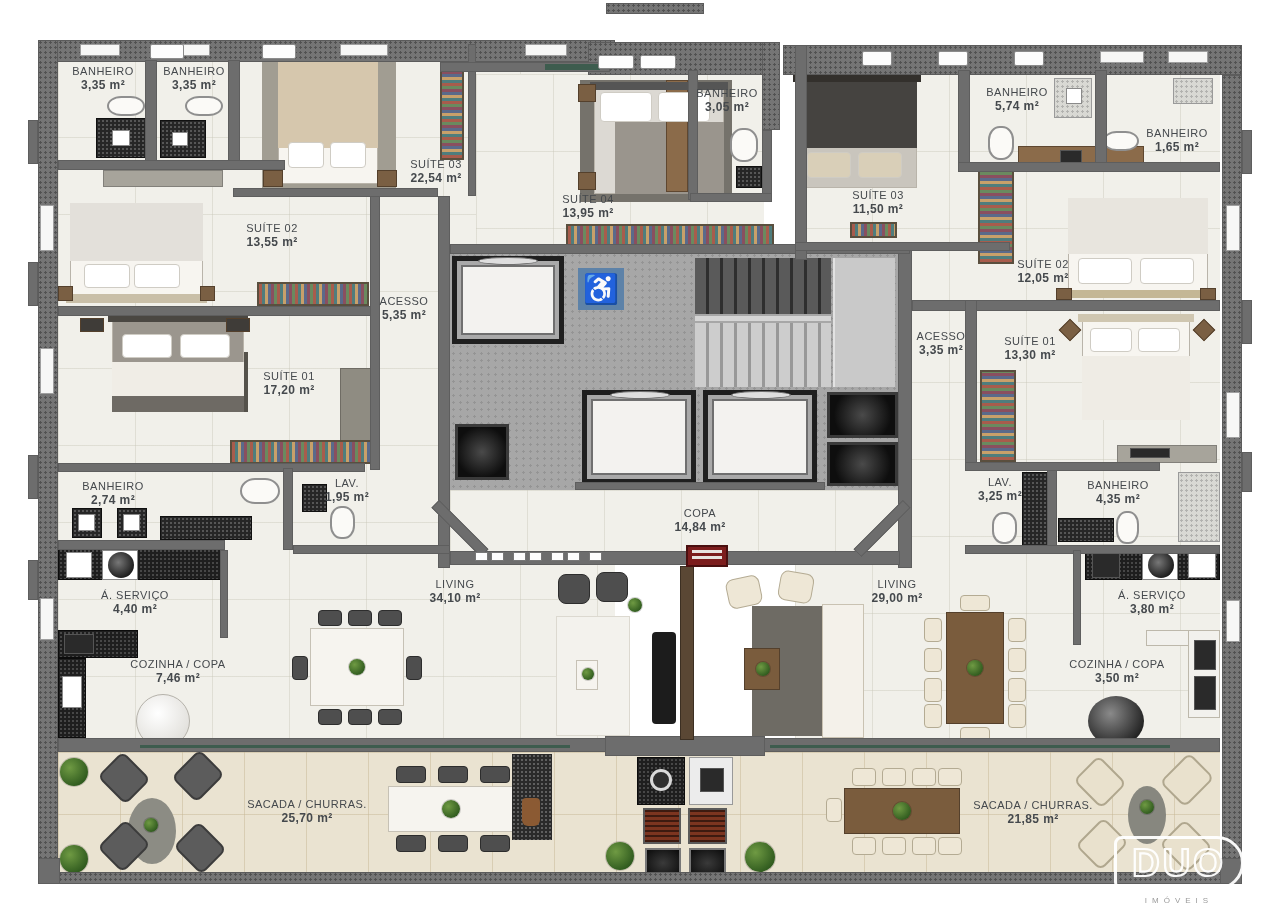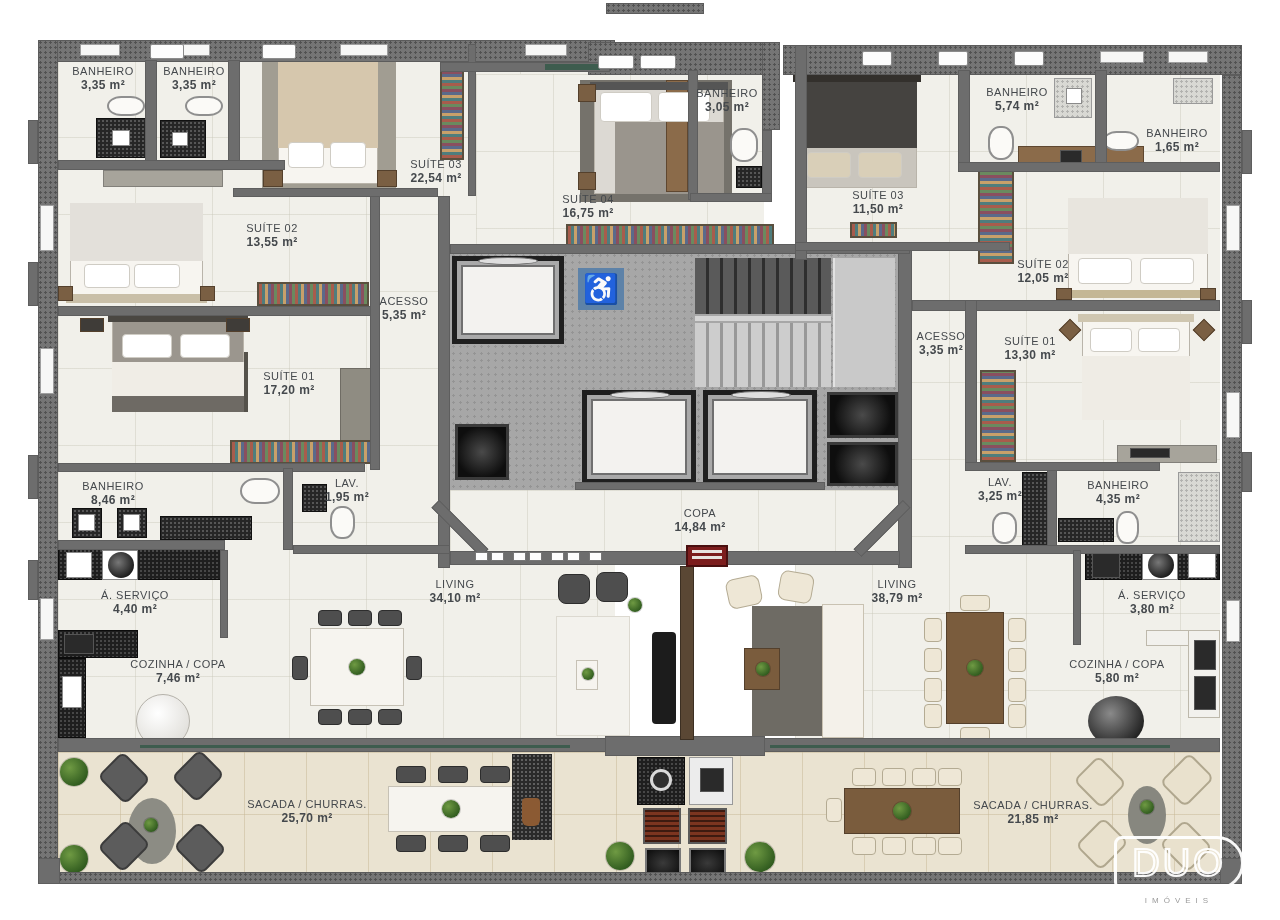--- a/index.html
+++ b/index.html
@@ -62,21 +62,21 @@
   .dsq{background:radial-gradient(#3a3a3a,#0b0b0b);border:2px solid #787878;z-index:12}
   .bbqw{background:#ececec;border:1px solid #999;z-index:12}
   .ring{border-radius:50%;border:3px solid #d9d9d9;background:#2e2e2e;z-index:13}
   .tvw{background:#5a4734;border:1px solid #3c2f22;z-index:34}
   .gran{background-color:#2a2a2a;background-image:radial-gradient(rgba(255,255,255,.25) 1px,transparent 1.2px);background-size:4px 4px;z-index:11}
   .board{background:#8b5a33;border-radius:4px 4px 6px 6px;z-index:12}
   .dresser{background:#a7a49b;border:1px solid #82807a;z-index:11}
   .oval{border-radius:50%;background:#8c8c84;z-index:9}
   
   .logo{left:1114px;top:836px;width:130px;height:54px;border:3px solid rgba(255,255,255,.95);border-radius:8px 28px 28px 8px;z-index:60;display:flex;align-items:center;justify-content:center}
-  .logo span{font-size:38px;font-weight:400;letter-spacing:3px;color:transparent;-webkit-text-stroke:2.2px rgba(255,255,255,.95);line-height:1}
+  .logo span{font-size:38px;font-weight:700;letter-spacing:3px;color:transparent;-webkit-text-stroke:2.2px rgba(255,255,255,.95);line-height:1}
   .tagline{left:1104px;top:896px;width:150px;text-align:center;font-size:8px;letter-spacing:5px;color:#9b9b9b;z-index:60}
 </style>
 </head>
 <body>
 
 <div class="a" style="left:0;top:0;width:1280px;height:920px">
 
   <div class="a fl" style="left:58px;top:60px;width:557px;height:680px"></div>
   <div class="a fl" style="left:476px;top:74px;width:288px;height:178px"></div>
   <div class="a fl" style="left:795px;top:74px;width:425px;height:664px"></div>
@@ -394,41 +394,41 @@
   <div class="a plant" style="left:1140px;top:800px;width:14px;height:14px"></div>
   <div class="a lch lchc" style="left:1080px;top:764px;width:40px;height:36px;transform:rotate(45deg)"></div>
   <div class="a lch lchc" style="left:1166px;top:762px;width:42px;height:36px;transform:rotate(-45deg)"></div>
   <div class="a lch lchc" style="left:1082px;top:826px;width:40px;height:36px;transform:rotate(135deg)"></div>
   <div class="a lch lchc" style="left:1166px;top:828px;width:40px;height:36px;transform:rotate(-135deg)"></div>
 
   <div class="a lbl" style="left:103px;top:79px"><span>BANHEIRO</span><b>3,35 m²</b></div>
   <div class="a lbl" style="left:194px;top:79px"><span>BANHEIRO</span><b>3,35 m²</b></div>
   <div class="a lbl" style="left:436px;top:172px"><span>SUÍTE 03</span><b>22,54 m²</b></div>
   <div class="a lbl" style="left:272px;top:236px"><span>SUÍTE 02</span><b>13,55 m²</b></div>
-  <div class="a lbl" style="left:588px;top:207px"><span>SUÍTE 04</span><b>16,75 m²</b></div>
+  <div class="a lbl" style="left:588px;top:207px"><span>SUÍTE 04</span><b>13,95 m²</b></div>
   <div class="a lbl" style="left:727px;top:101px"><span>BANHEIRO</span><b>3,05 m²</b></div>
   <div class="a lbl" style="left:878px;top:203px"><span>SUÍTE 03</span><b>11,50 m²</b></div>
   <div class="a lbl" style="left:1017px;top:100px"><span>BANHEIRO</span><b>5,74 m²</b></div>
   <div class="a lbl" style="left:1177px;top:141px"><span>BANHEIRO</span><b>1,65 m²</b></div>
   <div class="a lbl" style="left:1043px;top:272px"><span>SUÍTE 02</span><b>12,05 m²</b></div>
   <div class="a lbl" style="left:404px;top:309px"><span>ACESSO</span><b>5,35 m²</b></div>
   <div class="a lbl" style="left:941px;top:344px"><span>ACESSO</span><b>3,35 m²</b></div>
   <div class="a lbl" style="left:289px;top:384px"><span>SUÍTE 01</span><b>17,20 m²</b></div>
   <div class="a lbl" style="left:1030px;top:349px"><span>SUÍTE 01</span><b>13,30 m²</b></div>
-  <div class="a lbl" style="left:113px;top:494px"><span>BANHEIRO</span><b>8,46 m²</b></div>
+  <div class="a lbl" style="left:113px;top:494px"><span>BANHEIRO</span><b>2,74 m²</b></div>
   <div class="a lbl" style="left:347px;top:491px"><span>LAV.</span><b>1,95 m²</b></div>
   <div class="a lbl" style="left:1000px;top:490px"><span>LAV.</span><b>3,25 m²</b></div>
   <div class="a lbl" style="left:1118px;top:493px"><span>BANHEIRO</span><b>4,35 m²</b></div>
   <div class="a lbl" style="left:700px;top:521px"><span>COPA</span><b>14,84 m²</b></div>
   <div class="a lbl" style="left:135px;top:603px"><span>Á. SERVIÇO</span><b>4,40 m²</b></div>
   <div class="a lbl" style="left:1152px;top:603px"><span>Á. SERVIÇO</span><b>3,80 m²</b></div>
   <div class="a lbl" style="left:455px;top:592px"><span>LIVING</span><b>34,10 m²</b></div>
-  <div class="a lbl" style="left:897px;top:592px"><span>LIVING</span><b>38,79 m²</b></div>
+  <div class="a lbl" style="left:897px;top:592px"><span>LIVING</span><b>29,00 m²</b></div>
   <div class="a lbl" style="left:178px;top:672px"><span>COZINHA / COPA</span><b>7,46 m²</b></div>
-  <div class="a lbl" style="left:1117px;top:672px"><span>COZINHA / COPA</span><b>5,80 m²</b></div>
+  <div class="a lbl" style="left:1117px;top:672px"><span>COZINHA / COPA</span><b>3,50 m²</b></div>
   <div class="a lbl" style="left:307px;top:812px"><span>SACADA / CHURRAS.</span><b>25,70 m²</b></div>
   <div class="a lbl" style="left:1033px;top:813px"><span>SACADA / CHURRAS.</span><b>21,85 m²</b></div>
 
   <div class="a logo">
       <span>DUO</span>
     </div>
   <div class="a tagline">IMÓVEIS</div>
 
 </div>
 

